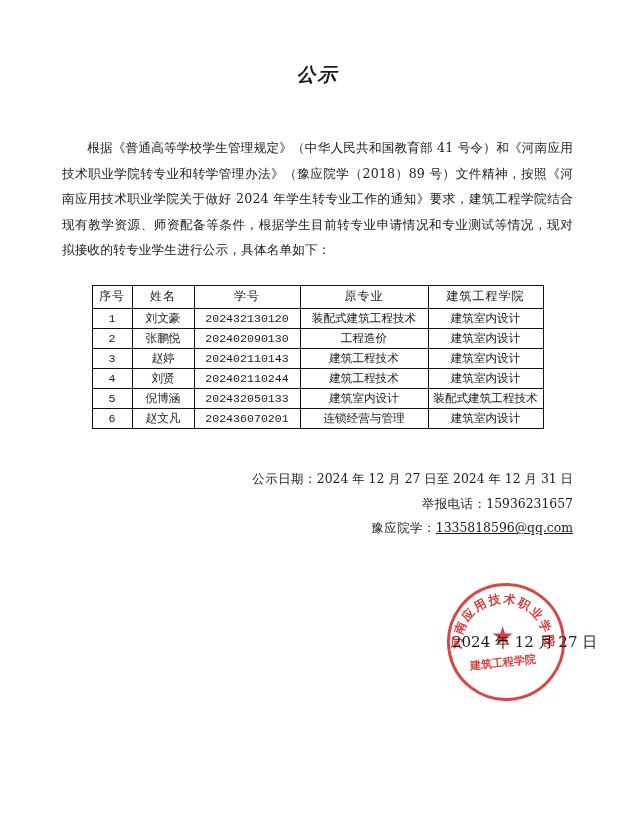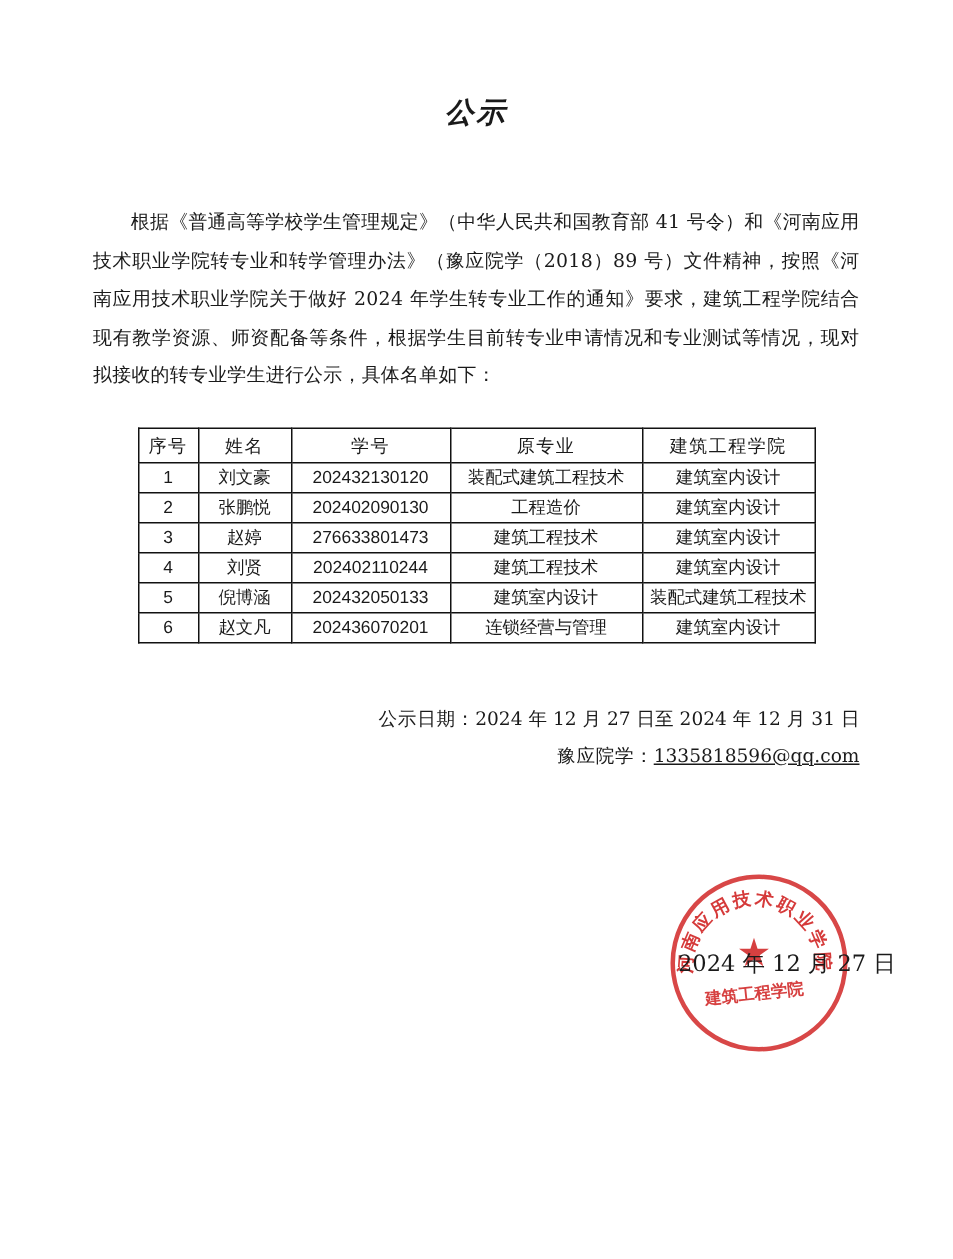--- a/index.html
+++ b/index.html
@@ -50,21 +50,21 @@
     table-layout: fixed;
   }
   table.students th,
   table.students td {
     border: 1px solid #111;
     text-align: center;
     font-size: 11.6px;
     height: 19px;
     line-height: 19px;
     padding: 0 2px;
-    font-family: Liberation Sans, sans-serif;
+    font-family: Liberation Mono, monospace;
     white-space: nowrap;
     overflow: hidden;
   }
   table.students th {
     font-weight: normal;
     font-size: 12px;
     height: 22px;
     line-height: 22px;
     letter-spacing: 1px;
   }
@@ -194,21 +194,21 @@
       <tr>
         <td>2</td>
         <td>张鹏悦</td>
         <td>202402090130</td>
         <td>工程造价</td>
         <td>建筑室内设计</td>
       </tr>
       <tr>
         <td>3</td>
         <td>赵婷</td>
-        <td>276633801473</td>
+        <td>202402110143</td>
         <td>建筑工程技术</td>
         <td>建筑室内设计</td>
       </tr>
       <tr>
         <td>4</td>
         <td>刘贤</td>
         <td>202402110244</td>
         <td>建筑工程技术</td>
         <td>建筑室内设计</td>
       </tr>
@@ -225,20 +225,23 @@
         <td>202436070201</td>
         <td>连锁经营与管理</td>
         <td>建筑室内设计</td>
       </tr>
     </tbody>
   </table>
 
   <div class="footer-block">
     <div class="footer-line">
       <span class="label">公示日期：</span><span>2024 年 12 月 27 日至 2024 年 12 月 31 日</span>
+    </div>
+    <div class="footer-line">
+      <span class="label">举报电话：</span><span>15936231657</span>
     </div>
     <div class="footer-line">
       <span class="label">豫应院学：</span><span class="underlined">1335818596@qq.com</span>
     </div>
   </div>
 
   <div class="seal">
     <div class="ring"></div>
     <svg class="arc-text" viewBox="0 0 112 112">
       <defs>

